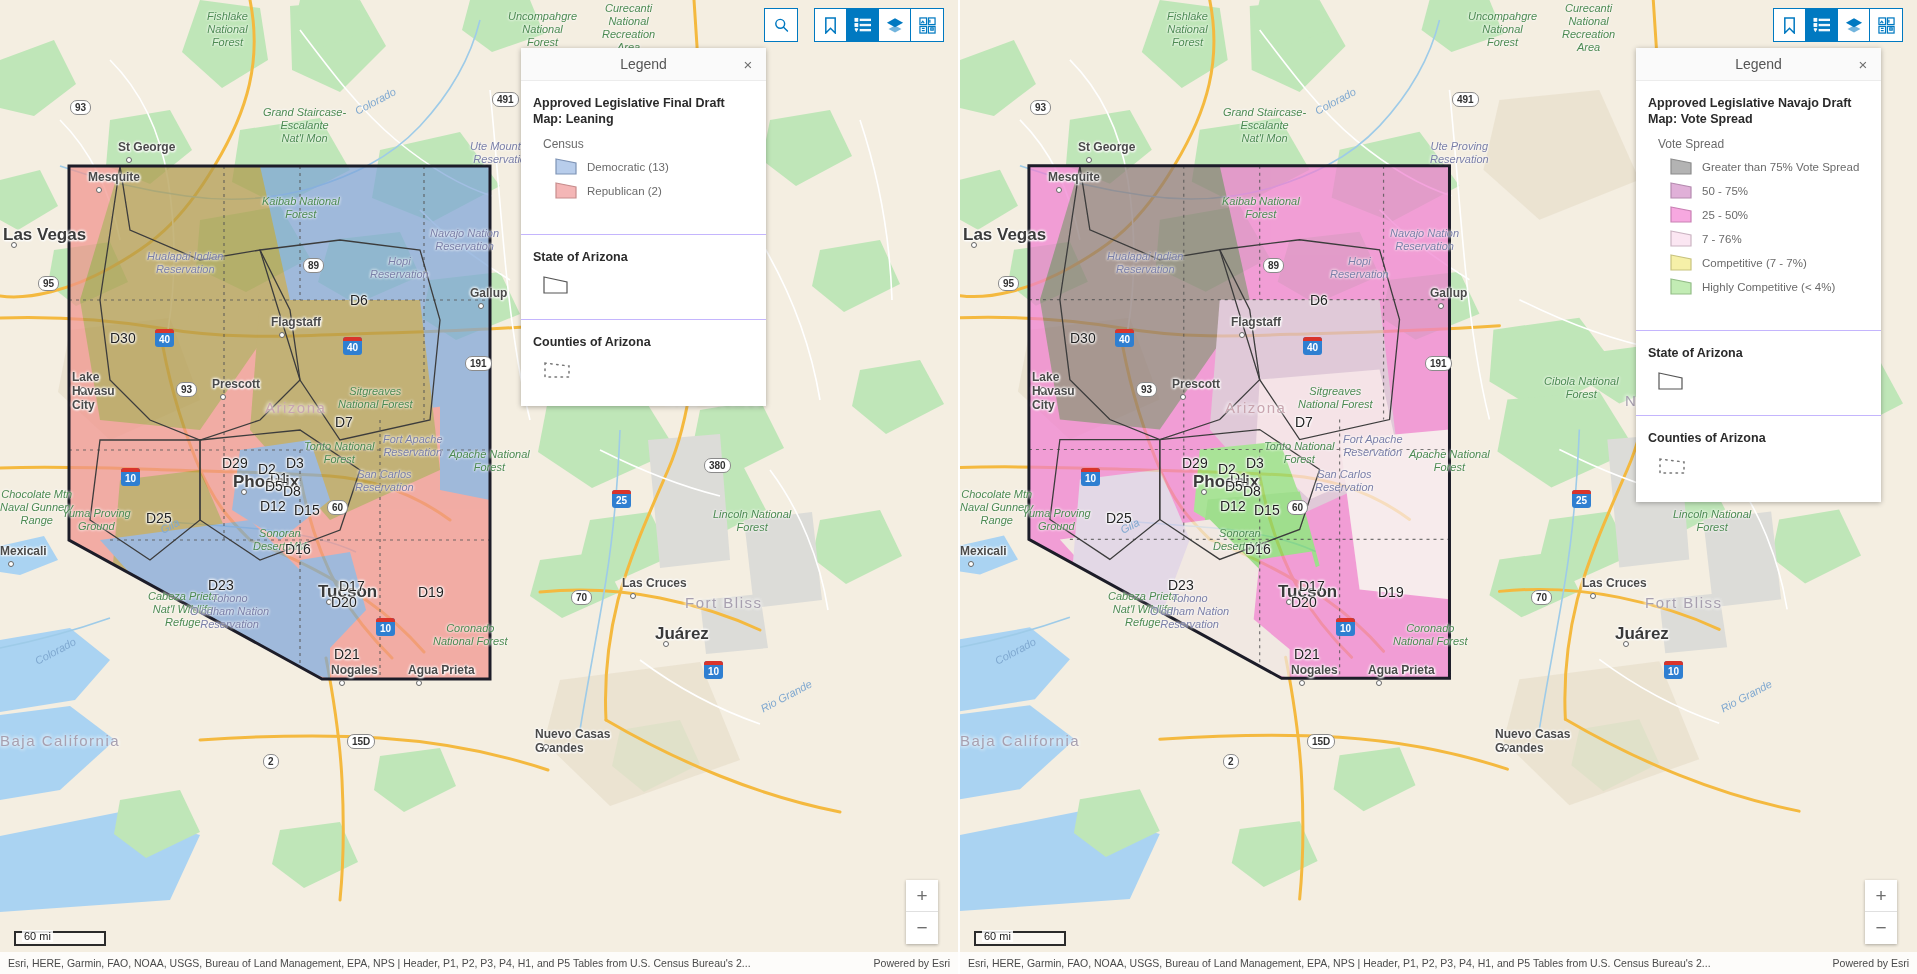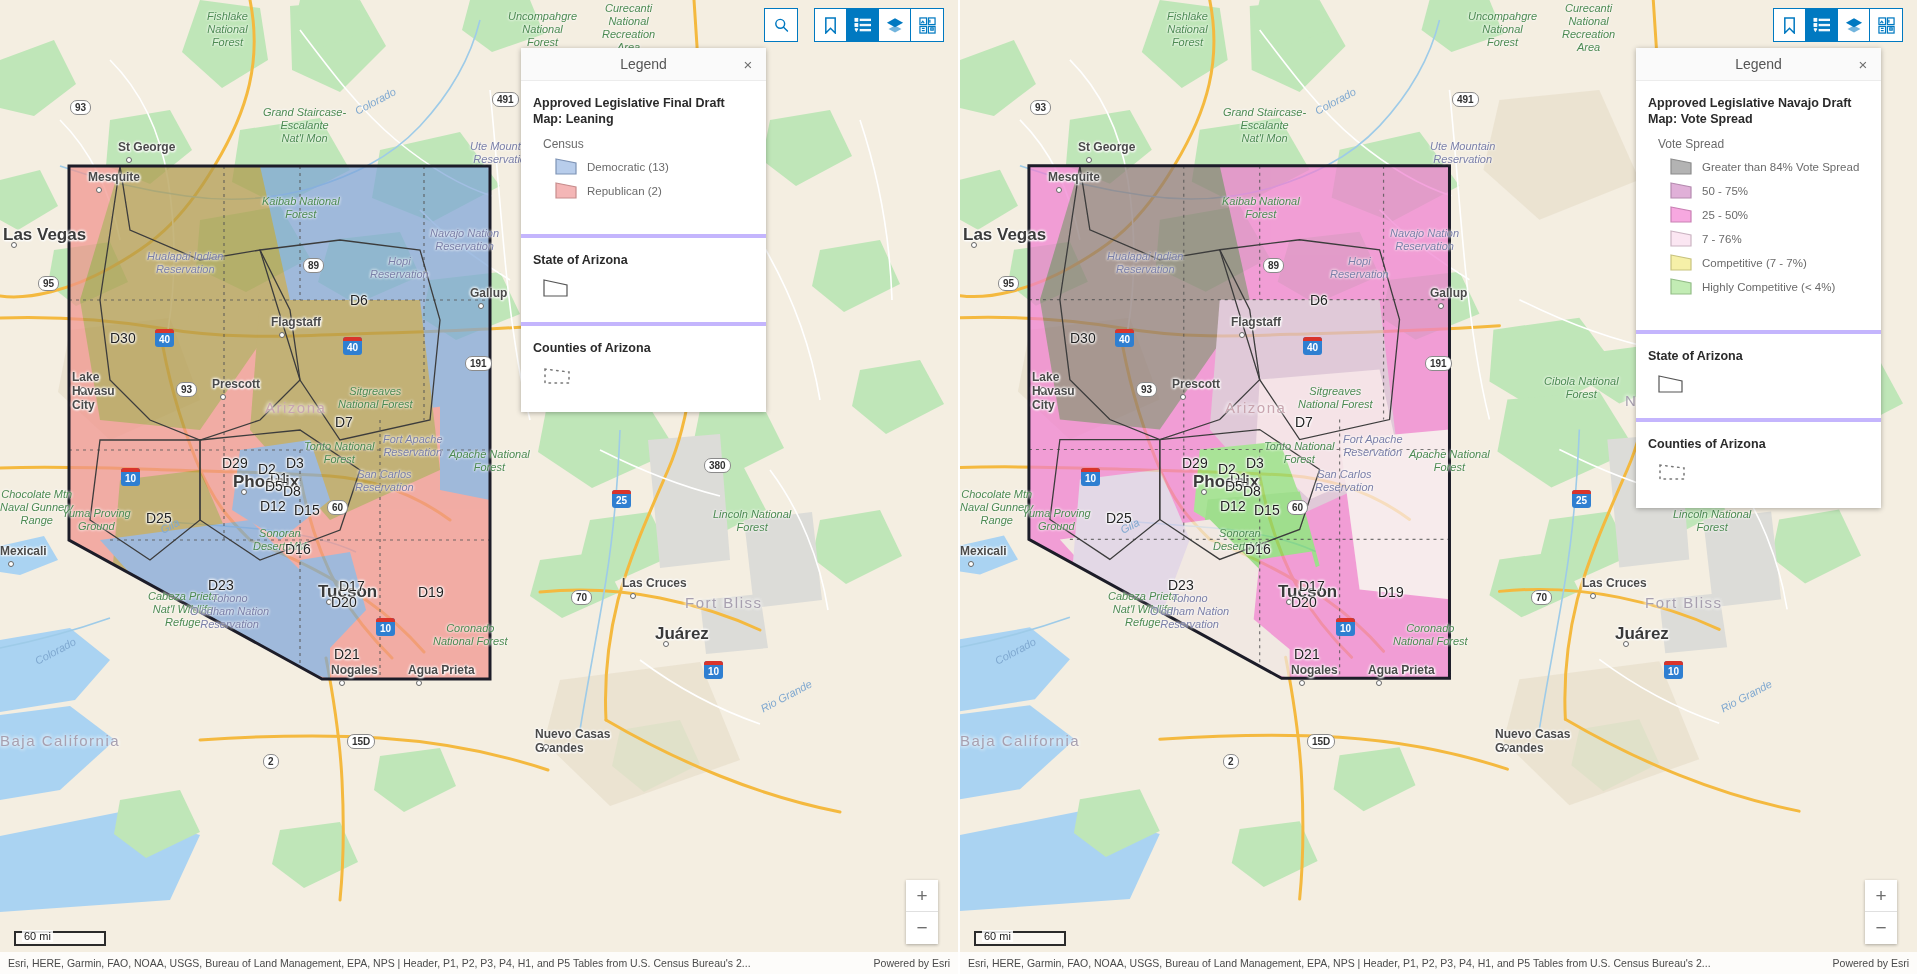--- a/index.html
+++ b/index.html
@@ -66,21 +66,21 @@
     position:absolute; top:48px; background:#fff; z-index:50;
     box-shadow:0 1px 5px rgba(0,0,0,.3); width:245px;
   }
   .lp-head { height:33px; background:#fafafa; border-bottom:1px solid #ececec;
              display:flex; align-items:center; justify-content:center; position:relative; }
   .lp-title { font-size:14px; color:#555; font-weight:400; }
   .lp-close { position:absolute; right:10px; top:50%; transform:translateY(-50%);
               font-size:15px; color:#6e6e6e; cursor:pointer; line-height:1;
               width:16px; height:16px; display:flex; align-items:center; justify-content:center; }
   .lp-body { padding:0; }
-  .lp-section { padding:14px 12px 16px 12px; border-bottom:4px solid #c4b5fd; }
+  .lp-section { padding:14px 12px 16px 12px; border-bottom:1px solid #c4b5fd; }
   .lp-section:last-child { border-bottom:none; }
   .lp-svc-title { font-size:12.5px; font-weight:700; color:#2b2b2b; line-height:16px;
                   margin-bottom:10px; }
   .lp-sub { font-size:12px; color:#6b6b6b; margin:0 0 7px 10px; }
   .lp-item { display:flex; align-items:center; margin:0 0 7px 22px; }
   .lp-swatch { width:22px; height:17px; flex:0 0 22px; margin-right:10px; }
   .lp-swatch svg { display:block; }
   .lp-item-label { font-size:11.5px; color:#6b6b6b; }
   .lp-blank { height:12px; }
   .lp-shape-only { margin:2px 0 4px 10px; }
@@ -669,21 +669,21 @@
 Reservation</div>
           <div class="lbl res" style="left:147px;top:250px;white-space:pre-line;">Hualapai Indian
 Reservation</div>
           <div class="lbl res" style="left:383px;top:433px;white-space:pre-line;">Fort Apache
 Reservation</div>
           <div class="lbl res" style="left:355px;top:468px;white-space:pre-line;">San Carlos
 Reservation</div>
           <div class="lbl res" style="left:190px;top:592px;white-space:pre-line;">Tohono
 O'odham Nation
 Reservation</div>
-          <div class="lbl res" style="left:470px;top:140px;white-space:pre-line;">Ute Mountain
+          <div class="lbl res" style="left:470px;top:140px;white-space:pre-line;">Ute Proving
 Reservation</div>
           <div class="lbl state az" style="left:265px;top:399px;white-space:pre-line;">Arizona</div>
           <div class="lbl state " style="left:665px;top:392px;white-space:pre-line;">New Mexico</div>
           <div class="lbl state " style="left:0px;top:732px;white-space:pre-line;">Baja California</div>
           <div class="lbl state " style="left:685px;top:594px;white-space:pre-line;">Fort Bliss</div>
           <div class="lbl water-lbl" style="left:353px;top:95px;transform:rotate(-28deg);">Colorado</div>
           <div class="lbl water-lbl" style="left:33px;top:645px;transform:rotate(-28deg);">Colorado</div>
           <div class="lbl water-lbl" style="left:160px;top:520px;transform:rotate(-28deg);">Gila</div>
           <div class="lbl water-lbl" style="left:758px;top:690px;transform:rotate(-28deg);">Rio Grande</div>
           <div class="shield" style="left:70px;top:100px;">93</div>
@@ -772,21 +772,21 @@
       <div class="lp-body" id="legend-body-right">
           <div class="lp-section">
             <div class="lp-svc-title">Approved Legislative Navajo Draft Map: Vote Spread</div>
             <div class="lp-sub">Vote Spread</div>
             <div class="lp-item">
               <span class="lp-swatch">
                 <svg width="22" height="17" viewBox="0 0 22 17">
                   <path d="M1,1 L21,5 L21,16 L1,16 Z" fill="#b3b3b3" stroke="#8c8c8c" stroke-width="1.2"></path>
                 </svg>
               </span>
-              <span class="lp-item-label">Greater than 84% Vote Spread</span>
+              <span class="lp-item-label">Greater than 75% Vote Spread</span>
             </div>
             <div class="lp-item">
               <span class="lp-swatch">
                 <svg width="22" height="17" viewBox="0 0 22 17">
                   <path d="M1,1 L21,5 L21,16 L1,16 Z" fill="#e0b0d8" stroke="#b58bb0" stroke-width="1.2"></path>
                 </svg>
               </span>
               <span class="lp-item-label">50 - 75%</span>
             </div>
             <div class="lp-item">

